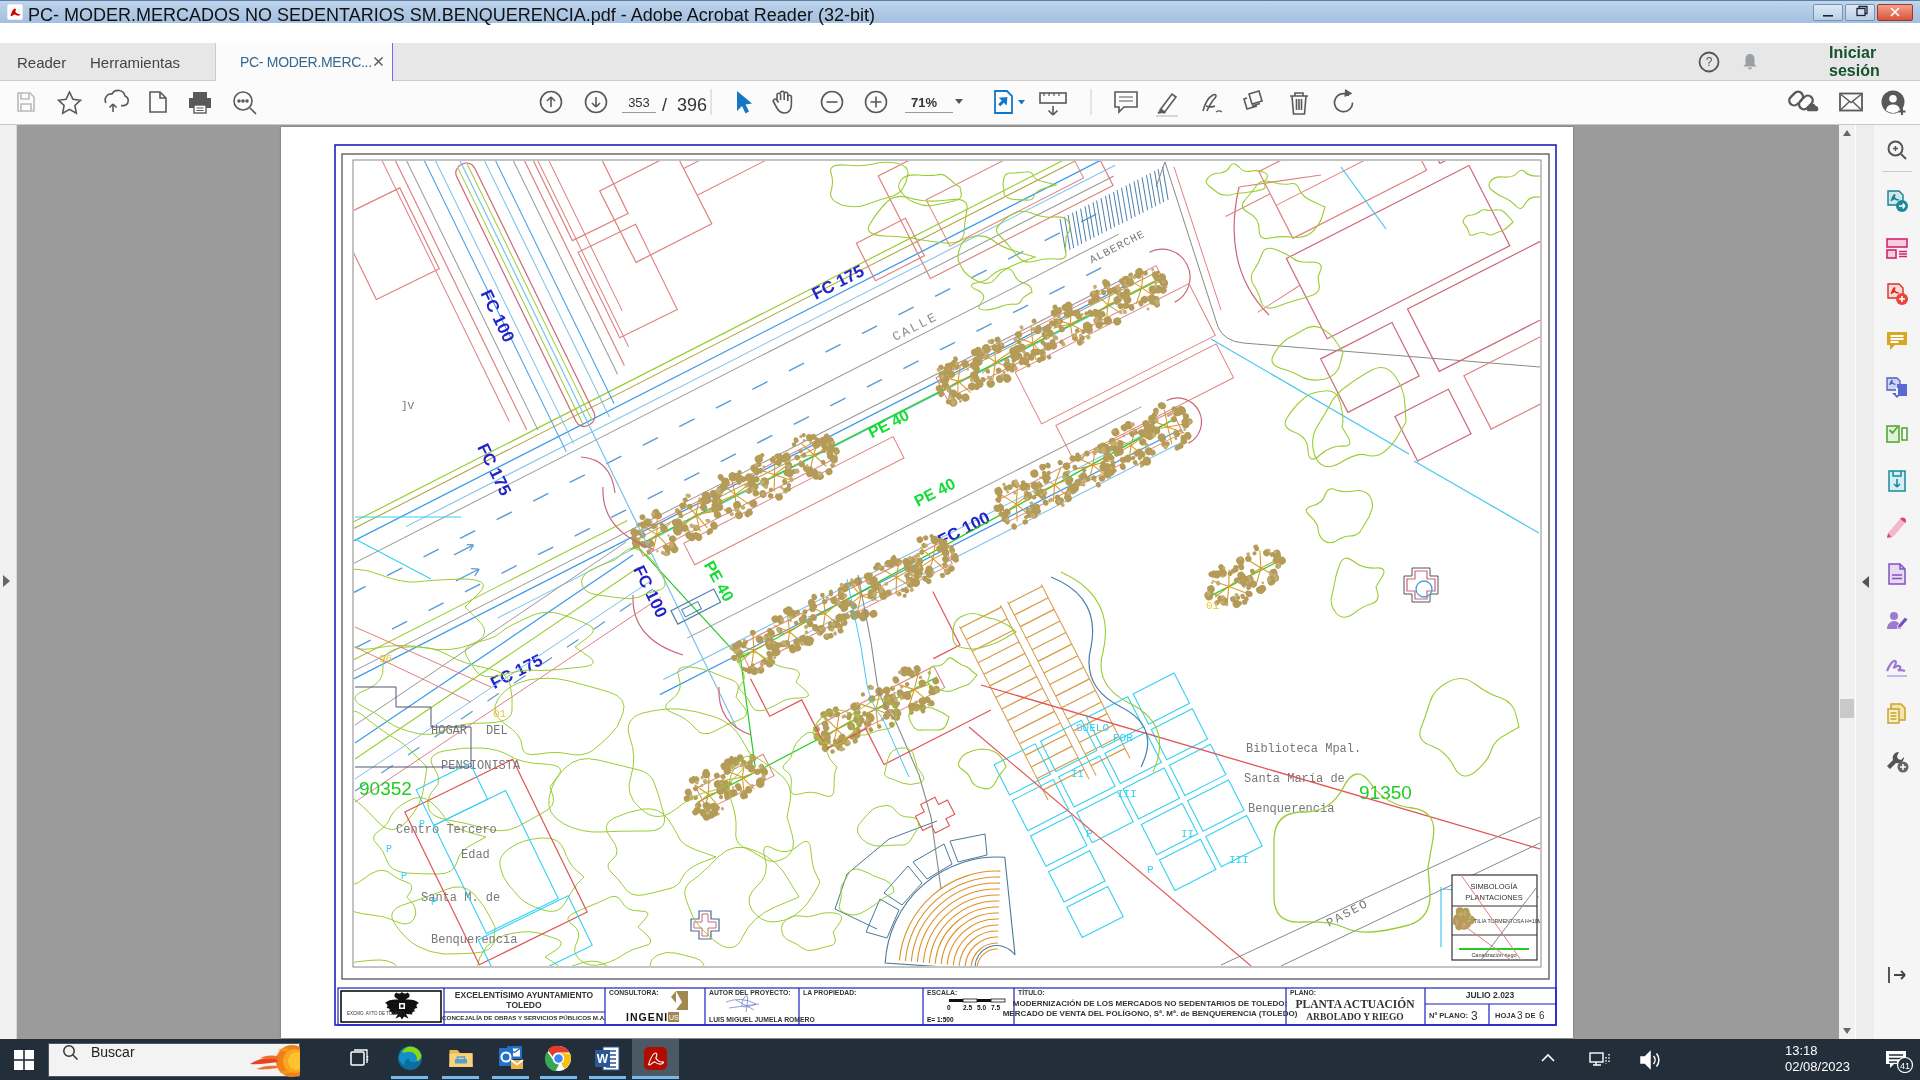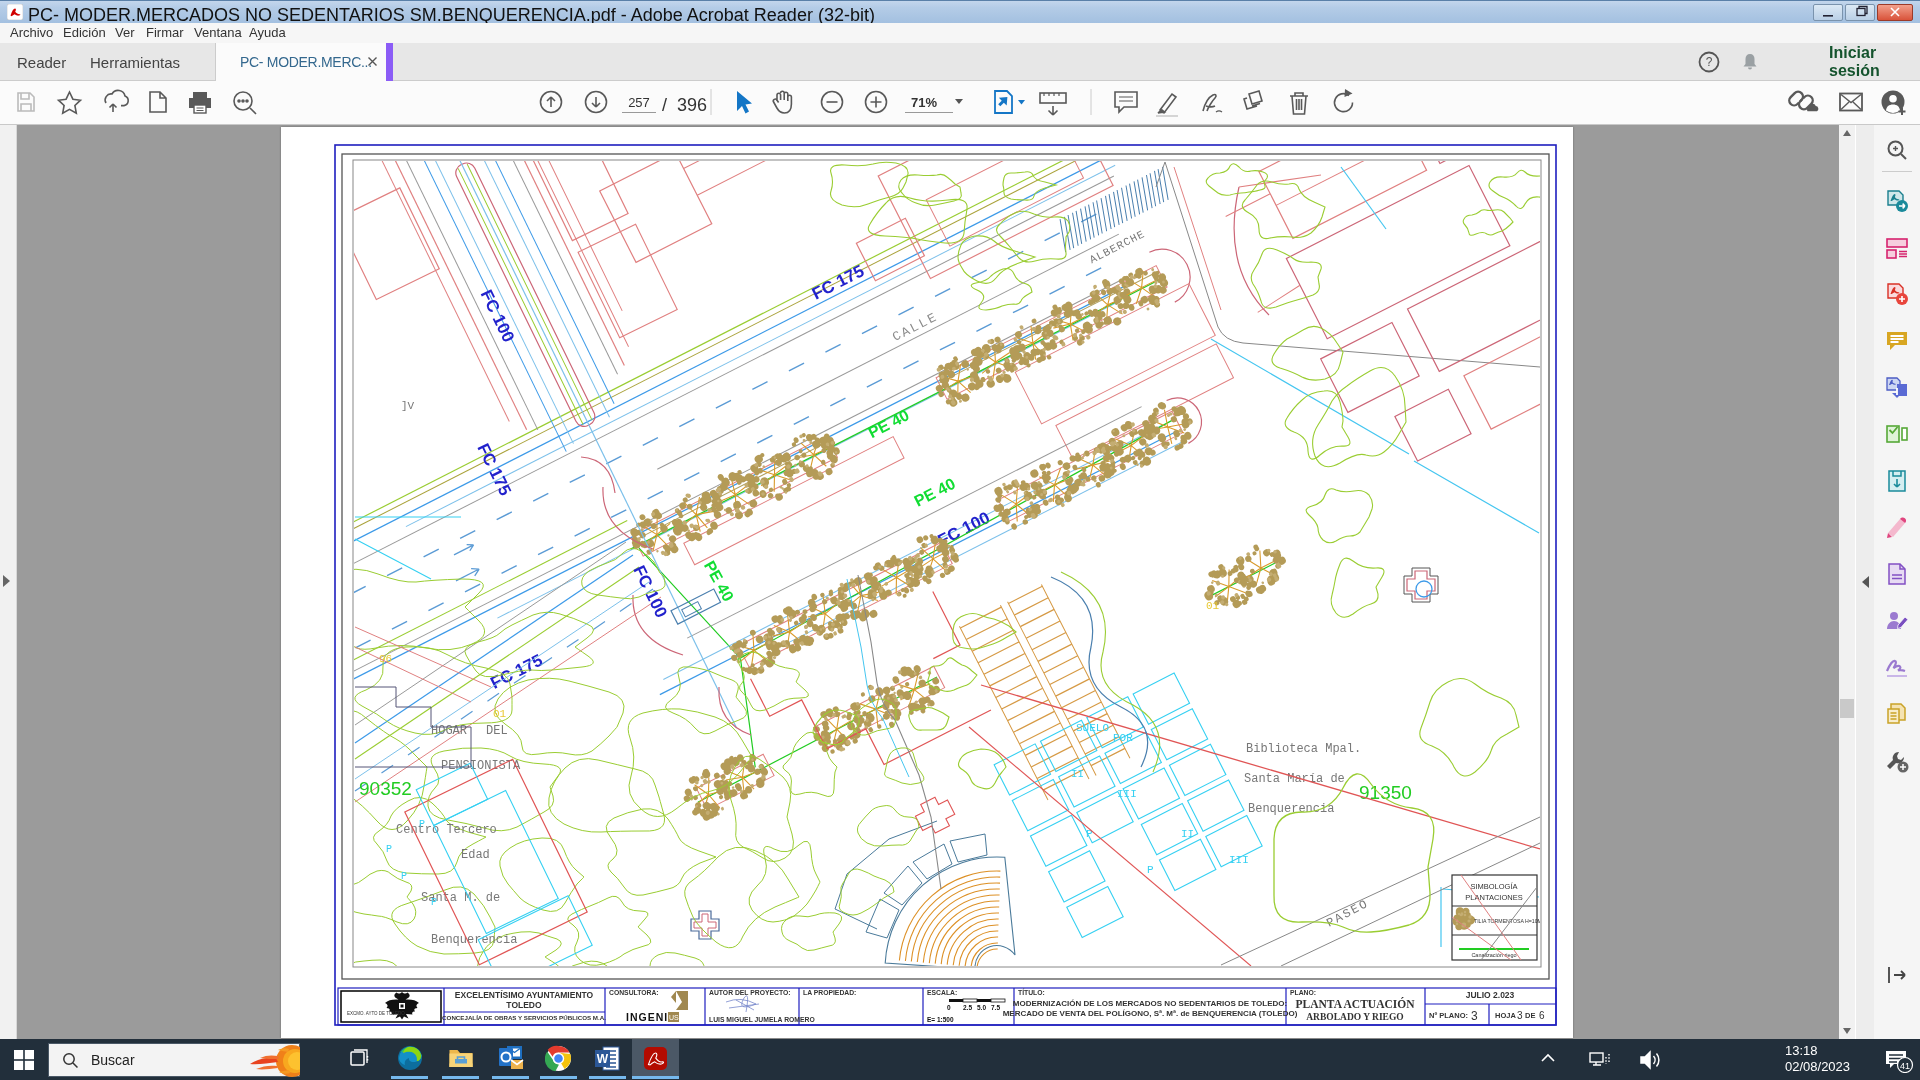--- a/index.html
+++ b/index.html
@@ -12,21 +12,21 @@
 #titlebar .ttext { position:absolute; left:28px; top:4px; font-size:18px; color:#111; }
 .winbtn { position:absolute; top:3px; width:30px; height:17px; border:1px solid #7a93ad; border-radius:2px;
   background:linear-gradient(#dce9f5,#b9cfe6); }
 #btnclose { background:linear-gradient(#f2a08c,#d9533a); border-color:#9c3a28; }
 
 #menubar { position:absolute; left:0; top:23px; width:1920px; height:20px; background:#f6f6f6; }
 #menubar span { position:absolute; top:2px; font-size:13px; color:#333; }
 
 #tabbar { position:absolute; left:0; top:43px; width:1920px; height:38px; background:#e7e7e7; border-bottom:1px solid #ccc; }
 #tabbar .tab { position:absolute; top:0; height:38px; font-size:15px; color:#444; display:flex; align-items:center; }
-#tabdoc { position:absolute; left:215px; top:0; width:178px; height:38px; background:#fbfbfb; border-left:1px solid #ccc; border-right:7px solid #8b5cf6; }
+#tabdoc { position:absolute; left:215px; top:0; width:178px; height:38px; background:#fbfbfb; border-left:1px solid #ccc; border-right:1px solid #8b5cf6; }
 #tabdoc .dtext { position:absolute; left:24px; top:11px; font-size:14px; color:#34688e; letter-spacing:-0.3px; }
 #tabdoc .x { position:absolute; right:8px; top:13px; }
 #tabbar .rt { position:absolute; top:0; height:38px; display:flex; align-items:center; }
 
 #toolbar { position:absolute; left:0; top:81px; width:1920px; height:44px; background:#fbfbfb; border-bottom:1px solid #c9c9c9; }
 #toolbar svg { position:absolute; top:0; left:0; }
 #pagenum { position:absolute; left:622px; top:11px; width:34px; height:21px; border-bottom:1px solid #999; font-size:13px; color:#333; text-align:center; padding-top:3px; }
 #pagetotal { position:absolute; left:662px; top:14px; font-size:18px; color:#333; }
 #zoomtxt { position:absolute; left:905px; top:11px; width:48px; height:21px; border-bottom:1px solid #999; font-size:13px; color:#333; padding-top:3px; padding-left:6px;font-weight:bold; }
 
@@ -36,21 +36,21 @@
 #page { position:absolute; left:281px; top:2px; width:1292px; height:911px; background:#fff; box-shadow:0 0 2px rgba(0,0,0,.35); }
 #vscroll { position:absolute; left:1839px; top:0; width:16px; height:914px; background:#f1f1f1; }
 #vthumb { position:absolute; left:1px; top:574px; width:14px; height:19px; background:#c9c9c9; }
 #divider { position:absolute; left:1855px; top:0; width:19px; height:914px; background:#ededed; border-left:1px solid #fff; }
 #divarrow { position:absolute; left:6px; top:451px; width:0; height:0; border-top:6px solid transparent; border-bottom:6px solid transparent; border-right:7px solid #555; }
 #toolspanel { position:absolute; left:1874px; top:0; width:46px; height:914px; background:#f5f5f5; }
 #toolspanel svg.ticon { position:absolute; left:11px; width:24px; height:24px; }
 
 #taskbar { position:absolute; left:0; top:1039px; width:1920px; height:41px; background:#222f3b; }
 #startbtn { position:absolute; left:14px; top:1050px; width:20px; height:20px; }
-#searchbox { position:absolute; left:48px; top:1043px; width:252px; height:34px; background:#f3f3f3; border:1px solid #4a5866; display:flex; align-items:center; }
+#searchbox { position:absolute; left:48px; top:1043px; width:252px; height:34px; background:#f3f3f3; border:1px solid #4a5866; display:flex; align-items:flex-start; }
 #searchbox .stext { margin-left:12px; font-size:14px; color:#222; }
 #sunimg { position:absolute; right:-1px; top:0px; width:52px; height:34px; overflow:hidden; }
 .tbicon { position:absolute; top:1039px; width:47px; height:38px; display:flex; align-items:center; justify-content:center; }
 .underline { position:absolute; top:1076px; height:3px; background:#76b9ed; }
 #acrobtn { position:absolute; left:632px; top:1039px; width:47px; height:39px; background:#4b5866; display:flex; align-items:center; justify-content:center; }
 #clock { position:absolute; left:1785px; top:1043px; width:80px; color:#fff; font-size:13px; line-height:16px; }
 </style>
 </head>
 <body>
 <div id="app">
@@ -66,28 +66,20 @@
         </svg></div>
   <div class="winbtn" style="left:1845px"><svg width="28" height="15" viewBox="0 0 28 15">
           <rect x="11" y="3.5" width="8" height="7" fill="none" stroke="#223" stroke-width="1.3"></rect>
           <path d="M13 3.5 v-2 h8 v7 h-2" fill="none" stroke="#223" stroke-width="1.3"></path>
         </svg></div>
   <div class="winbtn" id="btnclose" style="left:1877px;width:36px"><svg width="34" height="15" viewBox="0 0 34 15">
           <path d="M13 3 l8 8 M21 3 l-8 8" stroke="#fff" stroke-width="1.6"></path>
         </svg></div>
 </div>
 
-<div id="menubar">
-  <span style="left:10px">Archivo</span>
-  <span style="left:63px">Edición</span>
-  <span style="left:115px">Ver</span>
-  <span style="left:146px">Firmar</span>
-  <span style="left:194px">Ventana</span>
-  <span style="left:249px">Ayuda</span>
-</div>
 
 <div id="tabbar">
   <div class="tab" style="left:17px">Reader</div>
   <div class="tab" style="left:90px">Herramientas</div>
   <div id="tabdoc">
         <div class="dtext">PC- MODER.MERC...</div>
         <svg class="x" width="11" height="11" viewBox="0 0 11 11">
           <path d="M1.5 1.5 l8 8 M9.5 1.5 l-8 8" stroke="#555" stroke-width="1.4"></path>
         </svg>
       </div>
@@ -185,21 +177,21 @@
     <path d="M737 10 l0 20 5 -5 3.5 7.5 3.5 -2 -3.5 -7 6.5 -1 z" fill="#1476c6" stroke="none"></path>
 
     <path d="M955 18 l8 0 -4 5 z" fill="#555" stroke="none"></path>
 
     <g>
       <path d="M995 10 h12 l5 5 v17 h-17 z" fill="none" stroke="#1476c6" stroke-width="1.8"></path>
       <path d="M1003.5 14.5 l-5.5 6.5 h4 v5 h3 v-5 h4 z" fill="#1476c6" transform="rotate(45 1003.5 20)"></path>
       <path d="M1018 19 l7 0 -3.5 4.5 z" fill="#1476c6" stroke="none"></path>
     </g>
   </svg>
-  <div id="pagenum">257</div>
+  <div id="pagenum">353</div>
   <div id="pagetotal">/&nbsp; 396</div>
   <div id="zoomtxt">71%&nbsp;</div>
 </div>
 
 <div id="main">
   <div id="page">
     
     <svg id="drawing" width="1292" height="911" viewBox="0 0 1292 911">
           <rect x="0" y="0" width="1292" height="911" fill="#ffffff"></rect>
 <rect x="54" y="18" width="1221" height="880" fill="none" stroke="#1f1fbf" stroke-width="1.6"></rect>

